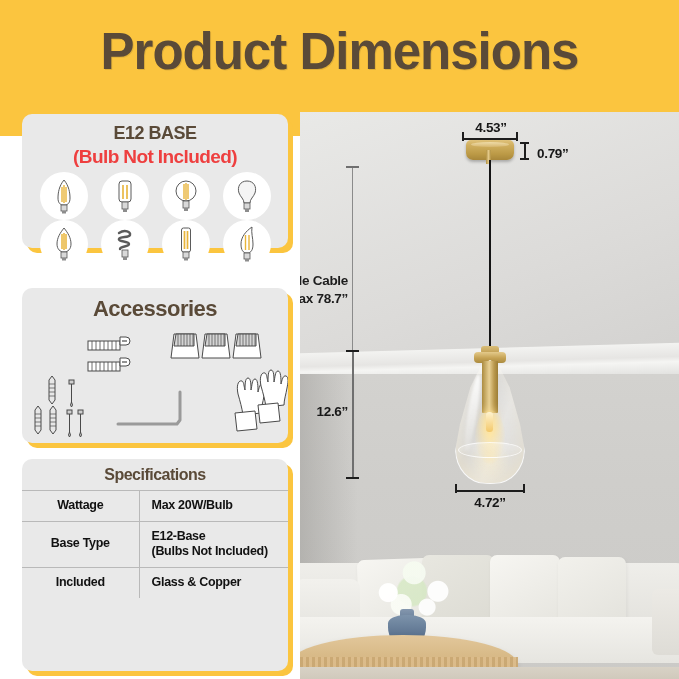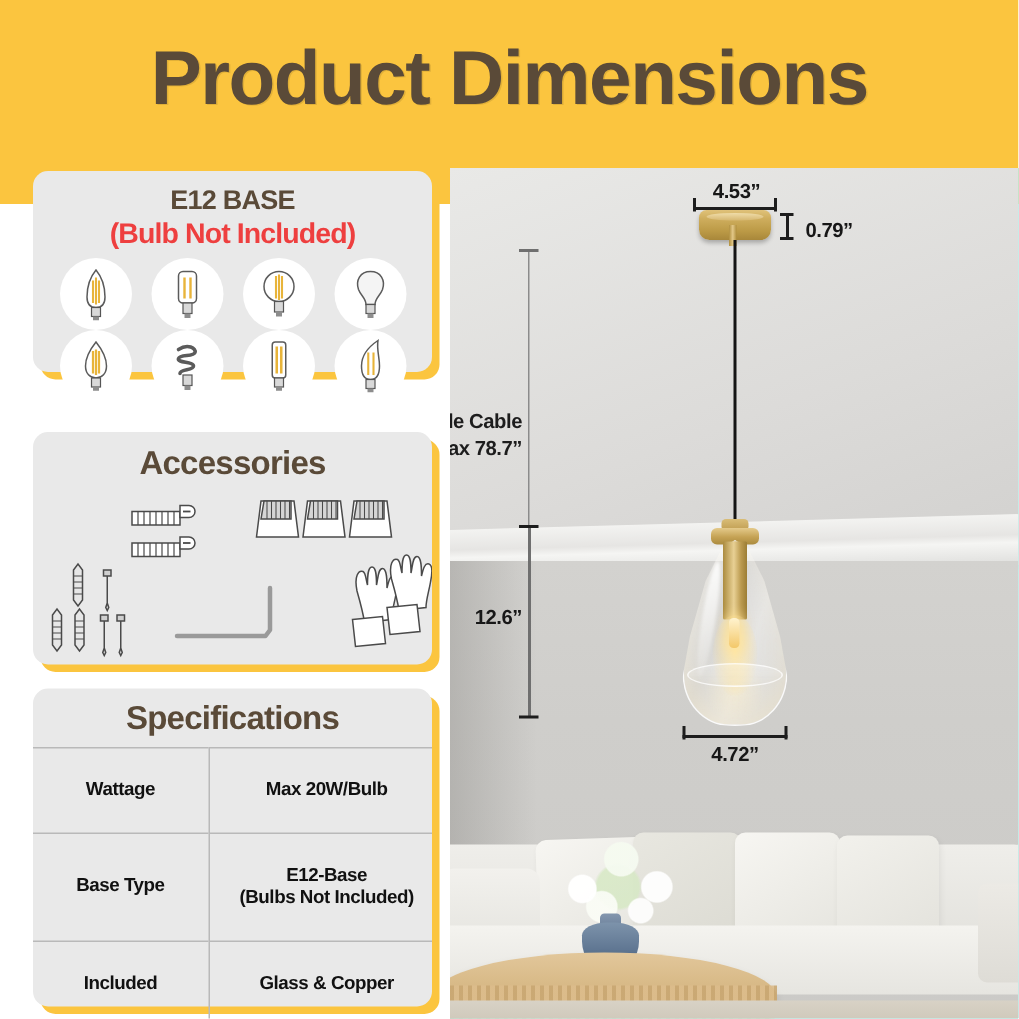--- a/index.html
+++ b/index.html
@@ -59,31 +59,31 @@
   }
   .bulb-circle svg{ display:block; }
 
   
   #panel-accessories{ left:8px; top:176px; width:266px; height:155px; }
   #accessories-title{ font-size:22px; margin-top:8px; }
   #accessories-art{ position:absolute; left:0; top:36px; width:266px; height:118px; }
 
   
   #panel-specs{ left:8px; top:347px; width:266px; height:212px; }
-  #specs-title{ font-size:22px; margin-top:7px; margin-bottom:6px; }
+  #specs-title{ font-size:16px; margin-top:7px; margin-bottom:6px; }
   #specs-table{ width:100%; border-collapse:collapse; }
   #specs-table tr{ border-top:1px solid #b9b9b9; }
   #specs-table td{
-    padding:20px 4px; font-size:12.5px; font-weight:bold; color:#111;
+    padding:7px 4px; font-size:12.5px; font-weight:bold; color:#111;
     letter-spacing:-0.3px; line-height:1.25;
   }
   #specs-table td.spec-key{
     width:44%; text-align:center; border-right:1px solid #b9b9b9;
   }
-  #specs-table td.spec-val{ padding-left:12px; text-align:center; }
+  #specs-table td.spec-val{ padding-left:12px; text-align:left; }
 
   
   #photo-pane{
     position:absolute; left:300px; top:112px; width:379px; height:567px;
     overflow:hidden; background:#14b8a6;
   }
   
   #ceiling{
     position:absolute; left:0; top:0; width:379px; height:258px;
     background:linear-gradient(160deg,#e9e9e7 0%,#dcdbd9 60%,#d2d1cf 100%);

